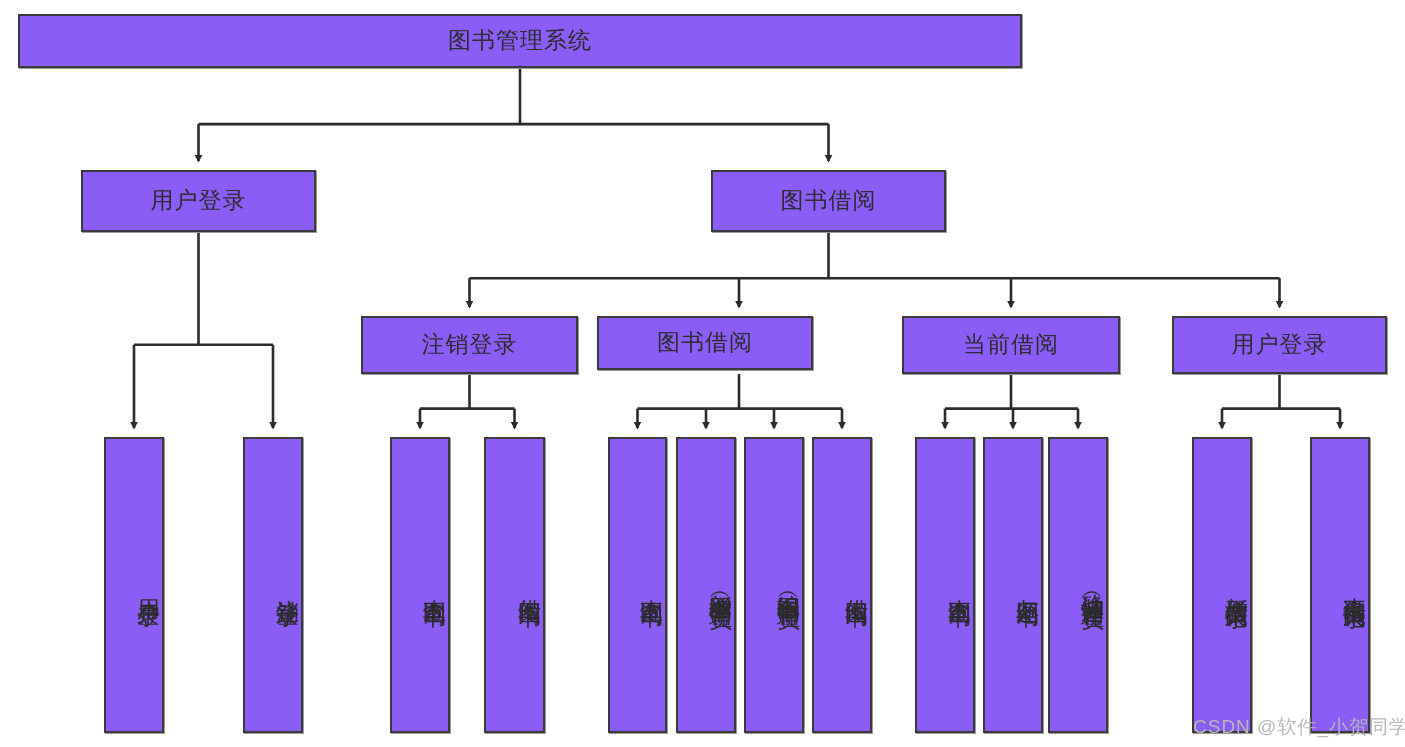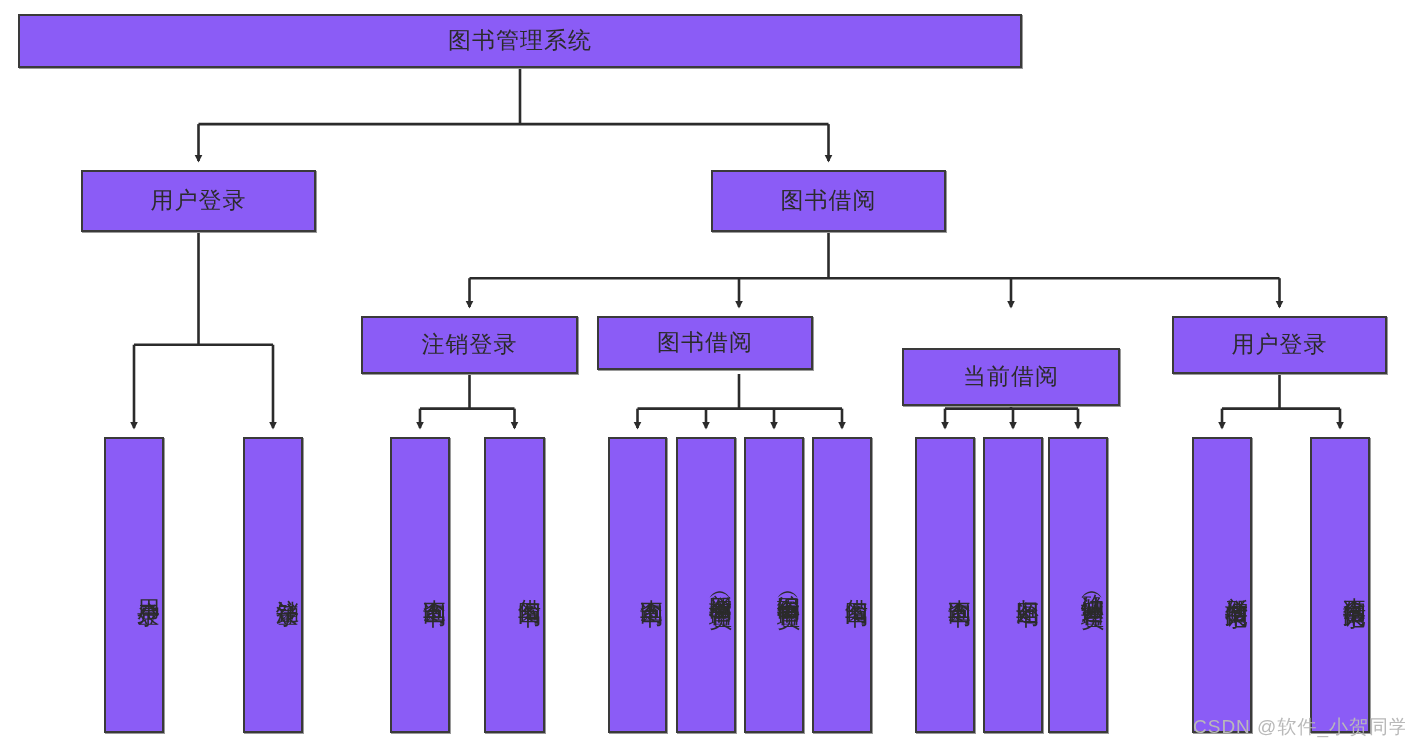--- a/index.html
+++ b/index.html
@@ -126,21 +126,21 @@
   </div>
 
   <div class="node horiz" style="left: 361px; top: 316px; width: 217px; height: 58px;">
     <span>注销登录</span>
   </div>
 
   <div class="node horiz" style="left: 597px; top: 316px; width: 216px; height: 54px;">
     <span>图书借阅</span>
   </div>
 
-  <div class="node horiz" style="left: 902px; top: 316px; width: 218px; height: 58px; margin-top: 32px;">
+  <div class="node horiz" style="left: 902px; top: 316px; width: 218px; height: 58px;">
     <span>当前借阅</span>
   </div>
 
   <div class="node horiz" style="left: 1172px; top: 316px; width: 215px; height: 58px;">
     <span>用户登录</span>
   </div>
 
   <div class="node vert" style="left: 104px; top: 437px; width: 60px; height: 296px;">
     <span class="vlabel">用户登录</span>
   </div>

